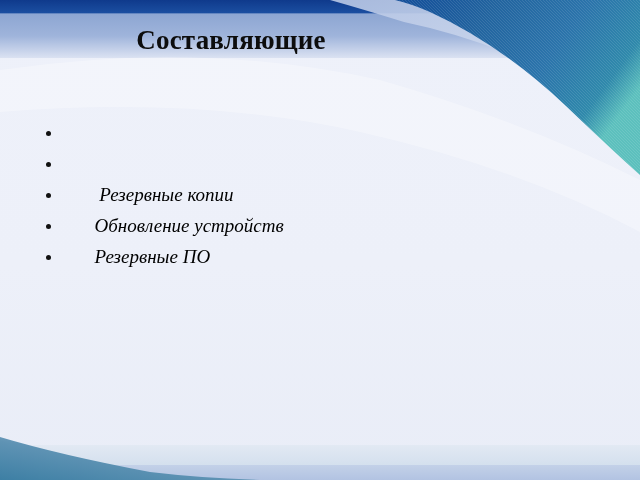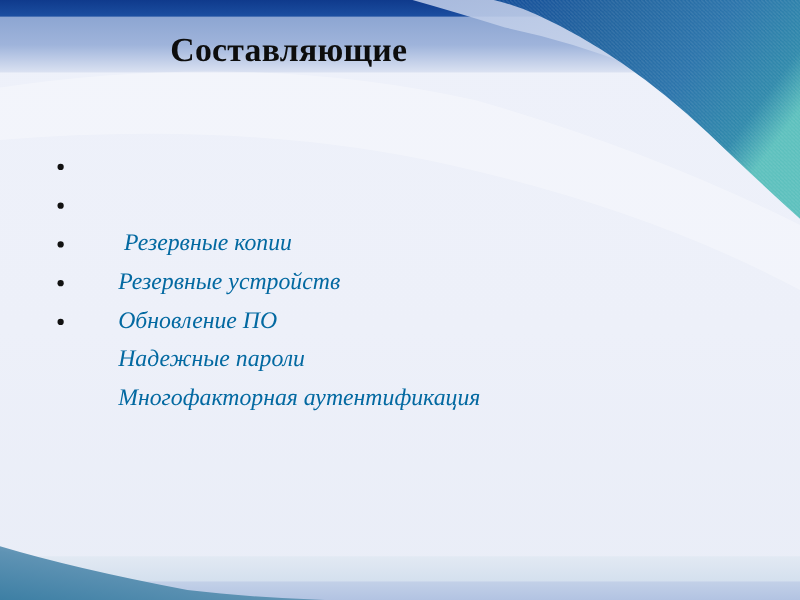--- a/index.html
+++ b/index.html
@@ -58,21 +58,21 @@
     z-index: 5;
   }
   #bullet-list li {
     position: relative;
     padding-left: 22px;
     height: 31px;
     line-height: 31px;
     font-family: "Liberation Serif", "DejaVu Serif", serif;
     font-style: italic;
     font-size: 19px;
-    color: #0369a1;
+    color: #000000;
     white-space: pre;
   }
   #bullet-list li .bullet-dot {
     position: absolute;
     left: 2px;
     top: 50%;
     width: 5px;
     height: 5px;
     margin-top: -2px;
     border-radius: 50%;
@@ -151,29 +151,27 @@
     <span class="title-line line1">Составляющие</span>
   </div>
 
   <ul id="bullet-list">
     <li>
       <span class="bullet-dot"></span>
       <span class="bullet-text"> Резервные копии</span>
     </li>
     <li>
       <span class="bullet-dot"></span>
-      <span class="bullet-text">Резервные устройств</span>
+      <span class="bullet-text">Обновление устройств</span>
     </li>
     <li>
       <span class="bullet-dot"></span>
-      <span class="bullet-text">Обновление ПО</span>
+      <span class="bullet-text">Резервные ПО</span>
     </li>
     <li>
       <span class="bullet-dot"></span>
-      <span class="bullet-text">Надежные пароли</span>
     </li>
     <li>
       <span class="bullet-dot"></span>
-      <span class="bullet-text">Многофакторная аутентификация</span>
     </li>
   </ul>
 
 </div>
 
 </body></html>

